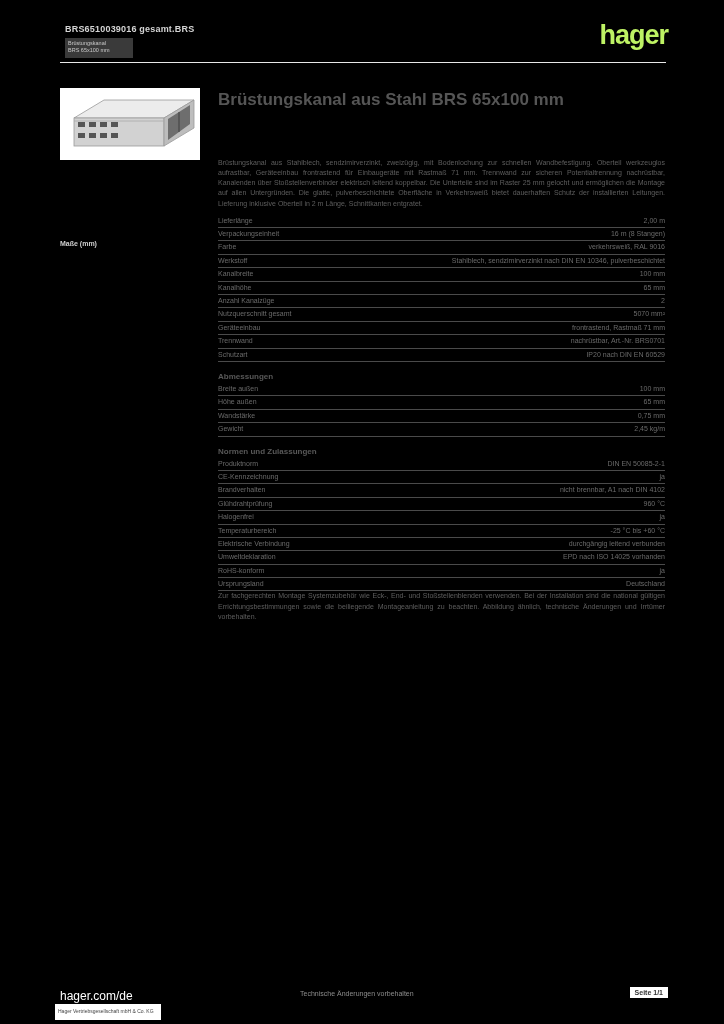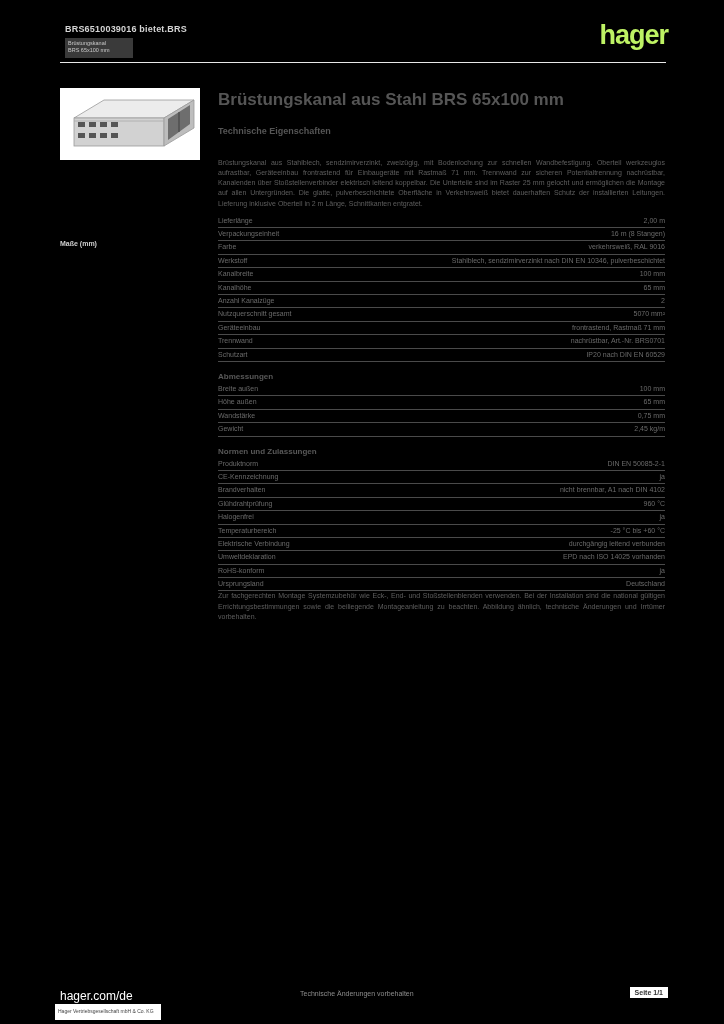--- a/index.html
+++ b/index.html
@@ -70,21 +70,21 @@
   .footer-page-box{
     position:absolute;right:56px;top:987px;background:#ffffff;color:#333333;
     font-size:7px;font-weight:bold;padding:2px 5px;
   }
 </style>
 </head>
 <body>
 
 <div class="page">
 
-  <div class="header-line1">BRS6510039016 bietet.BRS</div>
+  <div class="header-line1">BRS6510039016 gesamt.BRS</div>
   <div class="header-box">
     <div>Brüstungskanal</div>
     <div>BRS 65x100 mm</div>
   </div>
   <div class="logo">hager</div>
   <div class="header-rule"></div>
 
   <div class="product-image-box">
     <svg width="140" height="72" viewBox="0 0 140 72">
       <rect x="0" y="0" width="140" height="72" fill="#ffffff"></rect>
@@ -106,21 +106,20 @@
       <rect x="29" y="45" width="7" height="5" fill="#555"></rect>
       <rect x="40" y="45" width="7" height="5" fill="#555"></rect>
       <rect x="51" y="45" width="7" height="5" fill="#555"></rect>
 
       <line x1="14" y1="33" x2="104" y2="33" stroke="#a8a8a8" stroke-width="0.8"></line>
     </svg>
   </div>
   <div class="image-caption">Maße (mm)</div>
 
   <div class="product-title">Brüstungskanal aus Stahl BRS 65x100 mm</div>
-  <div class="specs-heading">Technische Eigenschaften</div>
   <div class="spec-sections">
       <div class="section">
         <div class="section-paragraph">Brüstungskanal aus Stahlblech, sendzimirverzinkt, zweizügig, mit Bodenlochung zur schnellen Wandbefestigung. Oberteil werkzeuglos aufrastbar, Geräteeinbau frontrastend für Einbaugeräte mit Rastmaß 71 mm. Trennwand zur sicheren Potentialtrennung nachrüstbar, Kanalenden über Stoßstellenverbinder elektrisch leitend koppelbar. Die Unterteile sind im Raster 25 mm gelocht und ermöglichen die Montage auf allen Untergründen. Die glatte, pulverbeschichtete Oberfläche in Verkehrsweiß bietet dauerhaften Schutz der installierten Leitungen. Lieferung inklusive Oberteil in 2 m Länge, Schnittkanten entgratet.</div>
       </div>
       <div class="section">
         <div class="spec-row">
           <span class="spec-label">Lieferlänge</span>
           <span class="spec-value">2,00 m</span>
         </div>
         <div class="spec-row">

